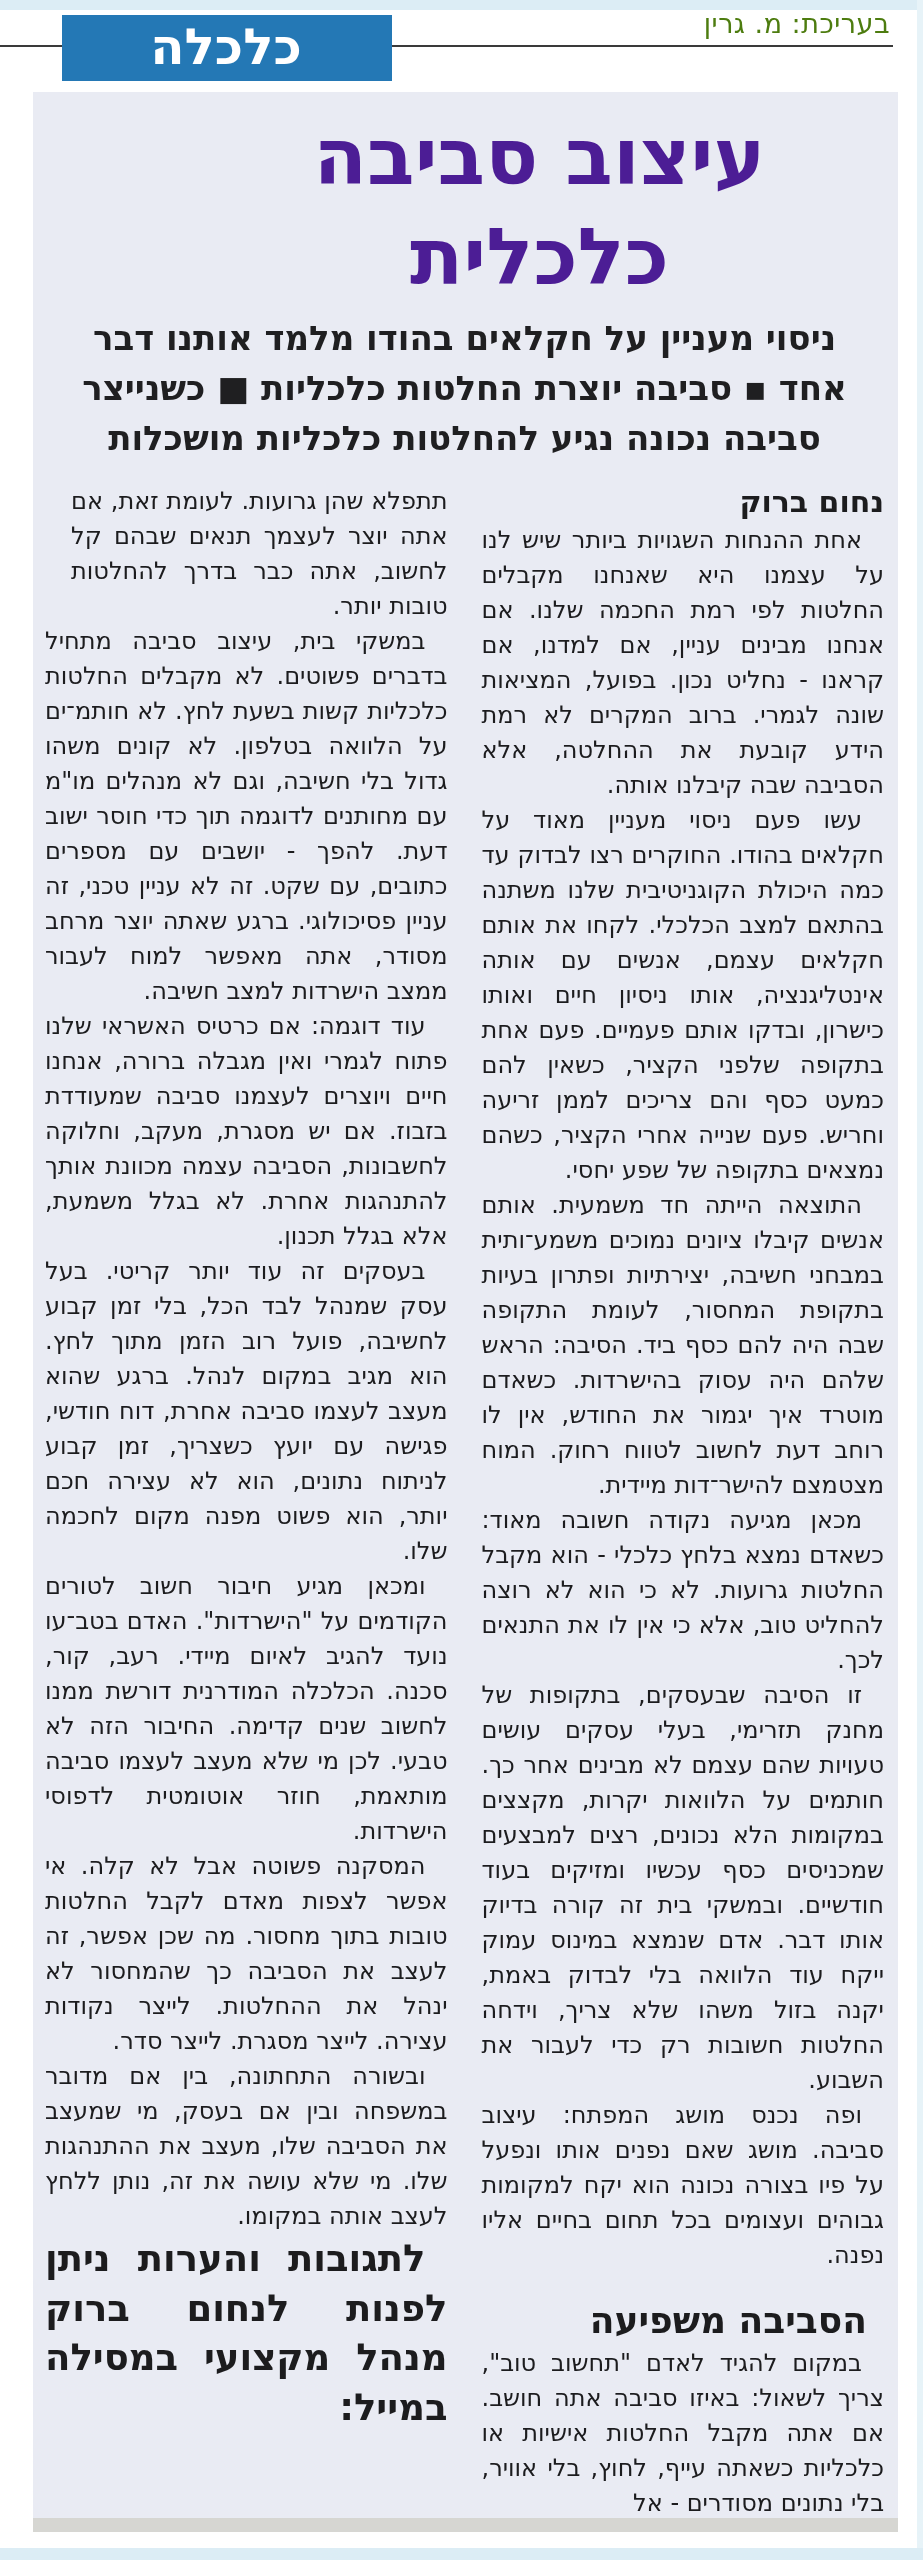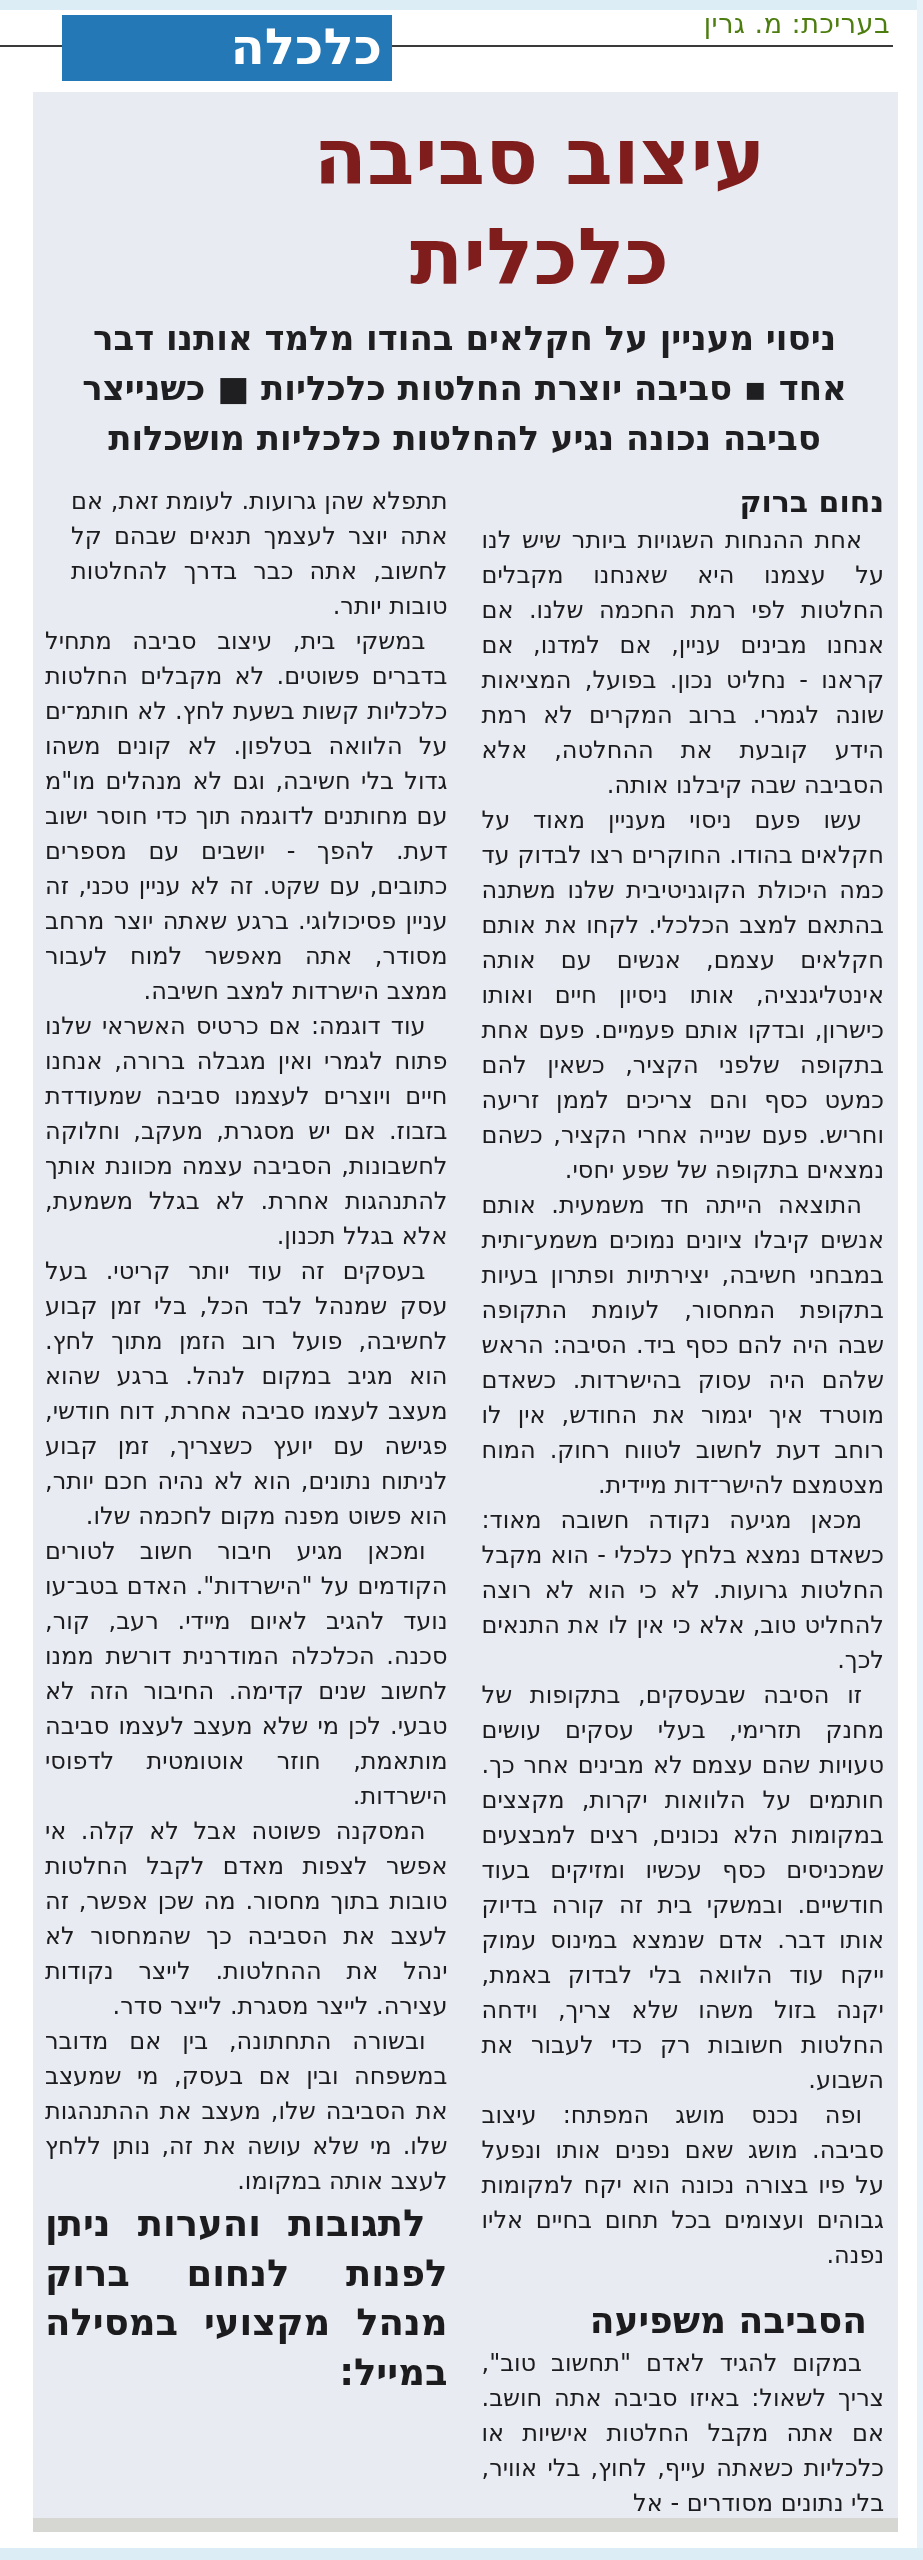--- a/index.html
+++ b/index.html
@@ -6,26 +6,26 @@
   body{font-family:"DejaVu Sans",sans-serif;color:#1c1c1e;}
   .page{position:relative;width:923px;height:2560px;background:#ffffff;direction:rtl;overflow:hidden;}
   .edge-strip{position:absolute;left:0;right:0;background:#dcedf5;}
   .edge-top{top:0;height:10px;}
   .edge-bottom{bottom:0;height:12px;}
   .edge-side{position:absolute;top:0;bottom:0;width:6px;background:#e7f3f8;}
   .edge-right{right:0;}
   .edited-by{position:absolute;top:8px;right:33px;font-size:27px;letter-spacing:.5px;color:#4d7c0f;}
   .header-rule{position:absolute;top:45px;left:0;width:893px;height:2px;background:#3a3a3a;}
   .section-box{position:absolute;top:15px;left:62px;width:330px;height:66px;background:#2478b5;
-    color:#ffffff;font-weight:bold;font-size:50px;line-height:64px;text-align:right;
+    color:#ffffff;font-weight:bold;font-size:50px;line-height:64px;text-align:center;
     padding-left:8px;box-sizing:border-box;padding-right:10px;}
   .card{position:absolute;top:92px;left:33px;width:865px;height:2426px;background:#e9ebf3;
     box-sizing:border-box;padding:10px 14px 0 12px;overflow:hidden;}
   .headline{margin:6px 0 0;font-size:78px;line-height:1.28;font-weight:bold;text-align:center;
-    padding-left:150px;color:#7f1d1d;}
+    padding-left:150px;color:#4c1d95;}
   .subheadline{margin:5px 26px 20px;font-size:34px;line-height:1.48;font-weight:bold;
     text-align:center;color:#1f1f21;}
   .columns{display:flex;gap:34px;align-items:flex-start;}
   .col{flex:1;min-width:0;font-size:24px;line-height:35px;text-align:justify;}
   .col p{margin:0;text-indent:22px;}
   .col p.continue{text-indent:0;margin-left:26px;}
   .author{font-weight:bold;font-size:30px;margin:0 0 4px;text-indent:0;}
   .section-header{font-size:36px;font-weight:bold;margin:30px 17px 8px;text-align:right;text-indent:0;}
   .contact-note{font-weight:bold;font-size:37px;line-height:1.35;margin-top:12px;text-indent:0;}
   .bottom-bar{position:absolute;top:2518px;left:33px;width:865px;height:14px;background:#d6d6d2;}
@@ -55,21 +55,21 @@
         <p>זו הסיבה שבעסקים, בתקופות של מחנק תזרימי, בעלי עסקים עושים טעויות שהם עצמם לא מבינים אחר כך. חותמים על הלוואות יקרות, מקצצים במקומות הלא נכונים, רצים למבצעים שמכניסים כסף עכשיו ומזיקים בעוד חודשיים. ובמשקי בית זה קורה בדיוק אותו דבר. אדם שנמצא במינוס עמוק ייקח עוד הלוואה בלי לבדוק באמת, יקנה בזול משהו שלא צריך, וידחה החלטות חשובות רק כדי לעבור את השבוע.</p>
         <p>ופה נכנס מושג המפתח: עיצוב סביבה. מושג שאם נפנים אותו ונפעל על פיו בצורה נכונה הוא יקח למקומות גבוהים ועצומים בכל תחום בחיים אליו נפנה.</p>
         <h3 class="section-header">הסביבה משפיעה</h3>
         <p>במקום להגיד לאדם "תחשוב טוב", צריך לשאול: באיזו סביבה אתה חושב. אם אתה מקבל החלטות אישיות או כלכליות כשאתה עייף, לחוץ, בלי אוויר, בלי נתונים מסודרים - אל</p>
       </div>
 
       <div class="col">
         <p class="continue">תתפלא שהן גרועות. לעומת זאת, אם אתה יוצר לעצמך תנאים שבהם קל לחשוב, אתה כבר בדרך להחלטות טובות יותר.</p>
         <p>במשקי בית, עיצוב סביבה מתחיל בדברים פשוטים. לא מקבלים החלטות כלכליות קשות בשעת לחץ. לא חותמ־ים על הלוואה בטלפון. לא קונים משהו גדול בלי חשיבה, וגם לא מנהלים מו"מ עם מחותנים לדוגמה תוך כדי חוסר ישוב דעת. להפך - יושבים עם מספרים כתובים, עם שקט. זה לא עניין טכני, זה עניין פסיכולוגי. ברגע שאתה יוצר מרחב מסודר, אתה מאפשר למוח לעבור ממצב הישרדות למצב חשיבה.</p>
         <p>עוד דוגמה: אם כרטיס האשראי שלנו פתוח לגמרי ואין מגבלה ברורה, אנחנו חיים ויוצרים לעצמנו סביבה שמעודדת בזבוז. אם יש מסגרת, מעקב, וחלוקה לחשבונות, הסביבה עצמה מכוונת אותך להתנהגות אחרת. לא בגלל משמעת, אלא בגלל תכנון.</p>
-        <p>בעסקים זה עוד יותר קריטי. בעל עסק שמנהל לבד הכל, בלי זמן קבוע לחשיבה, פועל רוב הזמן מתוך לחץ. הוא מגיב במקום לנהל. ברגע שהוא מעצב לעצמו סביבה אחרת, דוח חודשי, פגישה עם יועץ כשצריך, זמן קבוע לניתוח נתונים, הוא לא נהיה חכם יותר, הוא פשוט מפנה מקום לחכמה שלו.</p>
+        <p>בעסקים זה עוד יותר קריטי. בעל עסק שמנהל לבד הכל, בלי זמן קבוע לחשיבה, פועל רוב הזמן מתוך לחץ. הוא מגיב במקום לנהל. ברגע שהוא מעצב לעצמו סביבה אחרת, דוח חודשי, פגישה עם יועץ כשצריך, זמן קבוע לניתוח נתונים, הוא לא עצירה חכם יותר, הוא פשוט מפנה מקום לחכמה שלו.</p>
         <p>ומכאן מגיע חיבור חשוב לטורים הקודמים על "הישרדות". האדם בטב־עו נועד להגיב לאיום מיידי. רעב, קור, סכנה. הכלכלה המודרנית דורשת ממנו לחשוב שנים קדימה. החיבור הזה לא טבעי. לכן מי שלא מעצב לעצמו סביבה מותאמת, חוזר אוטומטית לדפוסי הישרדות.</p>
         <p>המסקנה פשוטה אבל לא קלה. אי אפשר לצפות מאדם לקבל החלטות טובות בתוך מחסור. מה שכן אפשר, זה לעצב את הסביבה כך שהמחסור לא ינהל את ההחלטות. לייצר נקודות עצירה. לייצר מסגרת. לייצר סדר.</p>
         <p>ובשורה התחתונה, בין אם מדובר במשפחה ובין אם בעסק, מי שמעצב את הסביבה שלו, מעצב את ההתנהגות שלו. מי שלא עושה את זה, נותן ללחץ לעצב אותה במקומו.</p>
         <p class="contact-note">לתגובות והערות ניתן לפנות לנחום ברוק מנהל מקצועי במסילה במייל:</p>
 
       </div>
     </div>
   </article>
 
   <div class="bottom-bar"></div>

